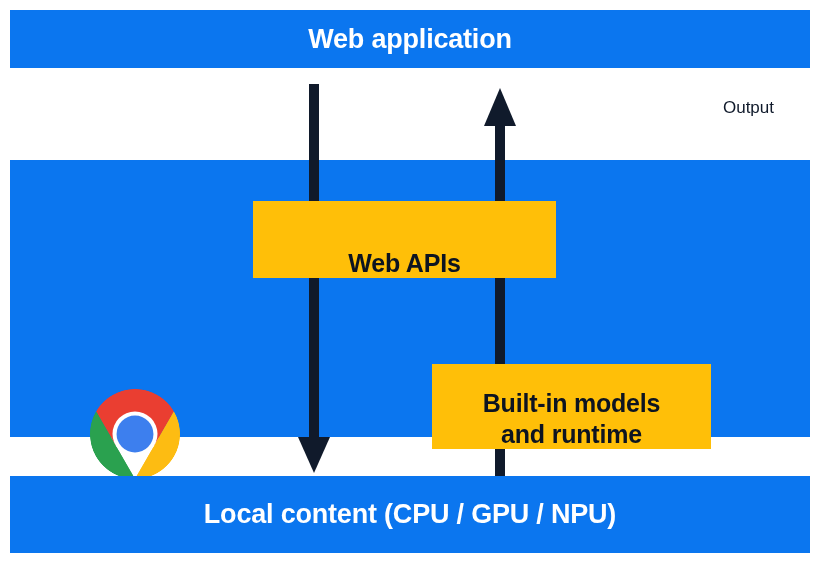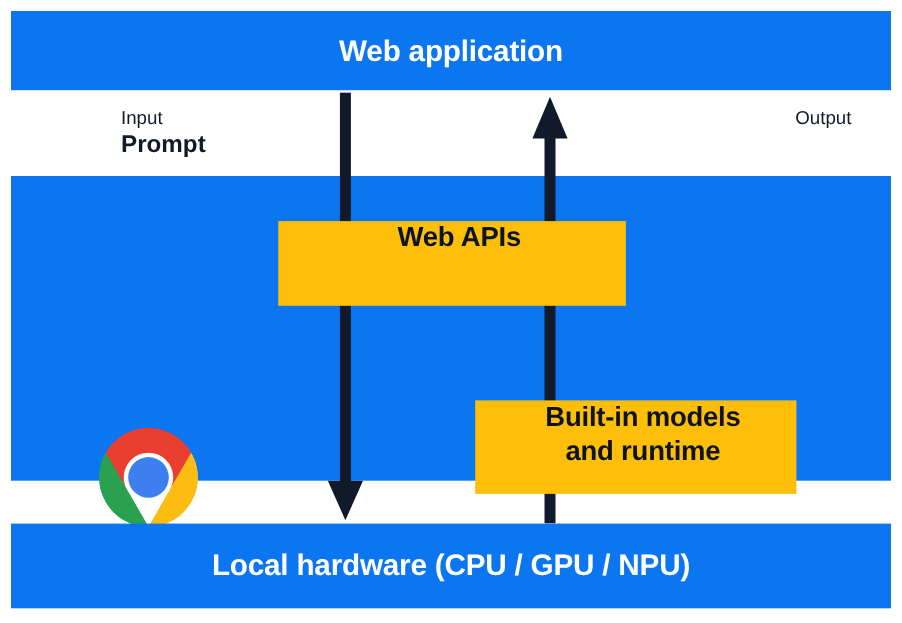--- a/index.html
+++ b/index.html
@@ -27,21 +27,21 @@
     background: #0b76ef;
     display: flex;
     align-items: center;
     justify-content: center;
   }
 
   #band-web-application {
     left: 10px;
     top: 10px;
     width: 800px;
-    height: 72px;
+    height: 58px;
   }
 
   #band-browser {
     left: 10px;
     top: 160px;
     width: 800px;
     height: 277px;
     display: block;
   }
 
@@ -128,27 +128,26 @@
     font-size: 24px;
     font-weight: bold;
     letter-spacing: -0.2px;
   }
 
   
   .yellow-box {
     position: absolute;
     background: #ffbf08;
     display: flex;
-    align-items: flex-start;
+    align-items: flex-end;
     justify-content: center;
     text-align: center;
     color: #0d1421;
     font-weight: bold;
     line-height: 1.22;
-    padding-left: 13px;
   }
 
   #box-web-apis {
     left: 253px;
     top: 201px;
     width: 303px;
     height: 77px;
     font-size: 25px;
     letter-spacing: -0.2px;
   }
@@ -169,24 +168,20 @@
 </style>
 </head>
 <body>
 
 <div id="diagram">
 
   <div class="band" id="band-web-application">
     <span class="band-title">Web application</span>
   </div>
 
-  <div class="io-label" id="io-input">
-    <span class="kind">Input</span>
-    <span class="value">Prompt</span>
-  </div>
 
   <div class="io-label" id="io-output">
     <span class="kind">Output</span>
   </div>
 
   <div class="band" id="band-browser">
 
     <svg id="chrome-logo" viewBox="0 0 100 100">
       <defs>
         <clipPath id="clip-circle">
@@ -228,16 +223,16 @@
   <div class="yellow-box" id="box-web-apis">
     <span class="box-label">Web APIs</span>
   </div>
 
   <div class="yellow-box" id="box-builtin-models">
     <span class="box-label">Built-in models
 and runtime</span>
   </div>
 
   <div class="band" id="band-local-hardware">
-    <span class="band-title">Local hardware (CPU / GPU / NPU)</span>
+    <span class="band-title">Local content (CPU / GPU / NPU)</span>
   </div>
 
 </div>
 
 </body></html>

